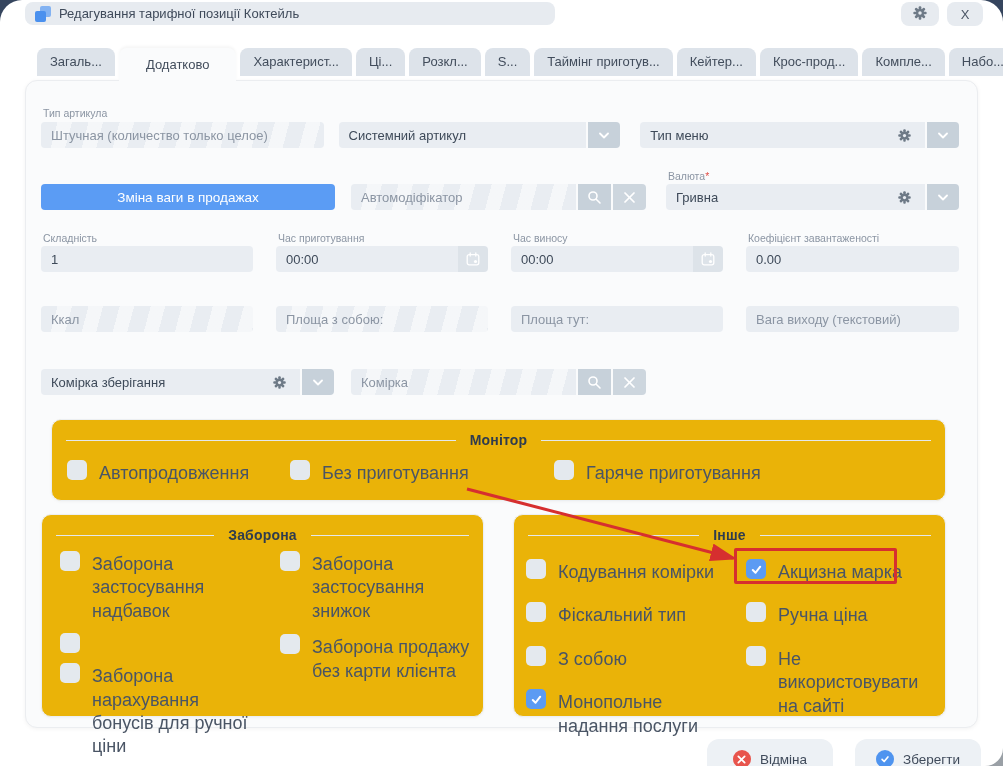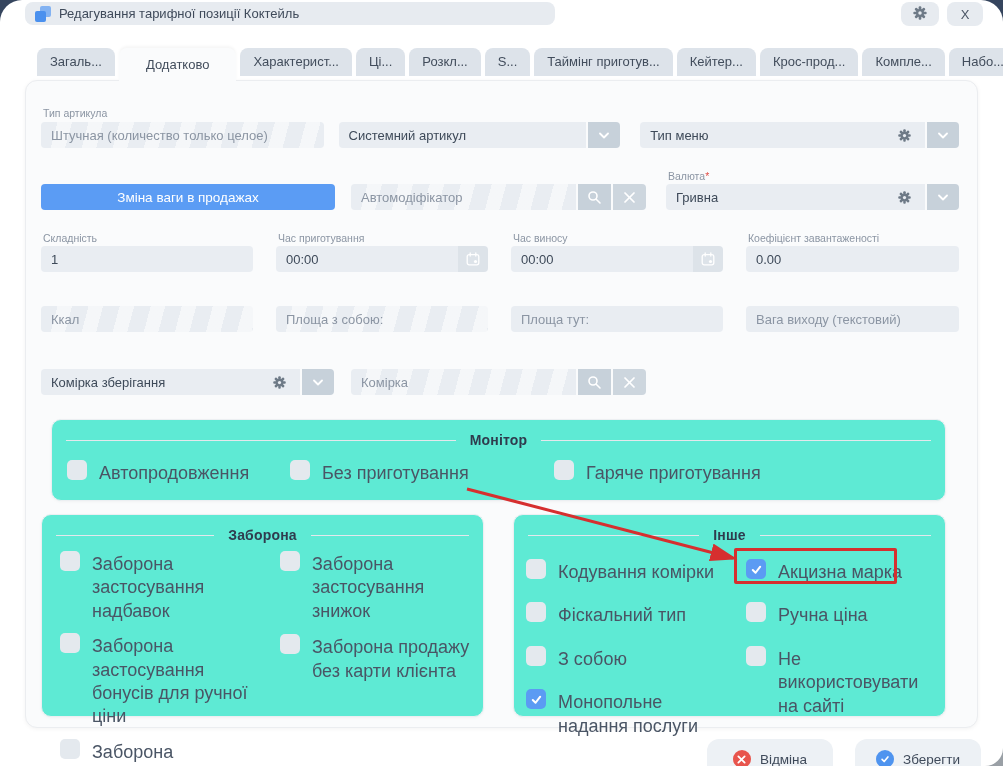--- a/index.html
+++ b/index.html
@@ -53,21 +53,21 @@
   .mag-block { width:33px; background:#c7d1da; margin-left:2px; }
   .x-block { width:33px; background:#cdd6de; border-radius:0 4px 4px 0; margin-left:2px; }
   .cal-block { width:30px; background:#dde3e9; border-radius:0 4px 4px 0; }
   .grp { display:flex; align-items:stretch; }
   .grp .field { border-radius:4px 0 0 4px; flex:1 1 auto; }
 
   .bluebtn { height:26px; background:#5b9cf4; border:none; border-radius:4px; color:#fff; font-size:13.5px;
              font-family:"Liberation Sans",sans-serif; cursor:pointer; width:294px; }
 
   
-  .card { position:absolute; background:#5eead4; border:1px solid #eceff2; border-radius:10px; box-shadow:0 1px 3px rgba(0,0,0,.04); }
+  .card { position:absolute; background:#eab308; border:1px solid #eceff2; border-radius:10px; box-shadow:0 1px 3px rgba(0,0,0,.04); }
   .legend { display:flex; align-items:center; margin:12px 14px 0; }
   .legend::before, .legend::after { content:""; flex:1; height:1px; background:#e4e8ec; }
   .legend span { font-size:14px; font-weight:700; color:#2f3c4e; margin:0 14px; letter-spacing:.2px; }
 
   .cb { display:flex; align-items:flex-start; gap:12px; cursor:pointer; }
   .cb-box { width:20px; height:20px; border-radius:5px; background:#e4e9ee; flex:0 0 20px; display:flex;
             align-items:center; justify-content:center; }
   .cb-box svg { display:none; }
   .cb-box.checked { background:#5b9bf3; }
   .cb-box.checked svg { display:block; }
@@ -340,21 +340,20 @@
       <div class="legend">
           <span>Заборона</span>
         </div>
       <div style="position:absolute; left:18px; top:36px; display:flex; flex-direction:column; gap:10px; width:200px;">
         <label class="cb">
           <span class="cb-box"></span>
           <span class="cb-label" style="max-width:172px;">Заборона застосування надбавок</span>
         </label>
         <label class="cb">
           <span class="cb-box"></span>
-          <span class="cb-label" style="max-width:172px;">Заборона застосування бонусів для ручної ціни</span>
         </label>
         <label class="cb">
           <span class="cb-box"></span>
           <span class="cb-label" style="max-width:172px;">Заборона нарахування бонусів для ручної ціни</span>
         </label>
       </div>
       <div style="position:absolute; left:238px; top:36px; display:flex; flex-direction:column; gap:11px; width:195px;">
         <label class="cb">
           <span class="cb-box"></span>
           <span class="cb-label" style="max-width:160px;">Заборона застосування знижок</span>

